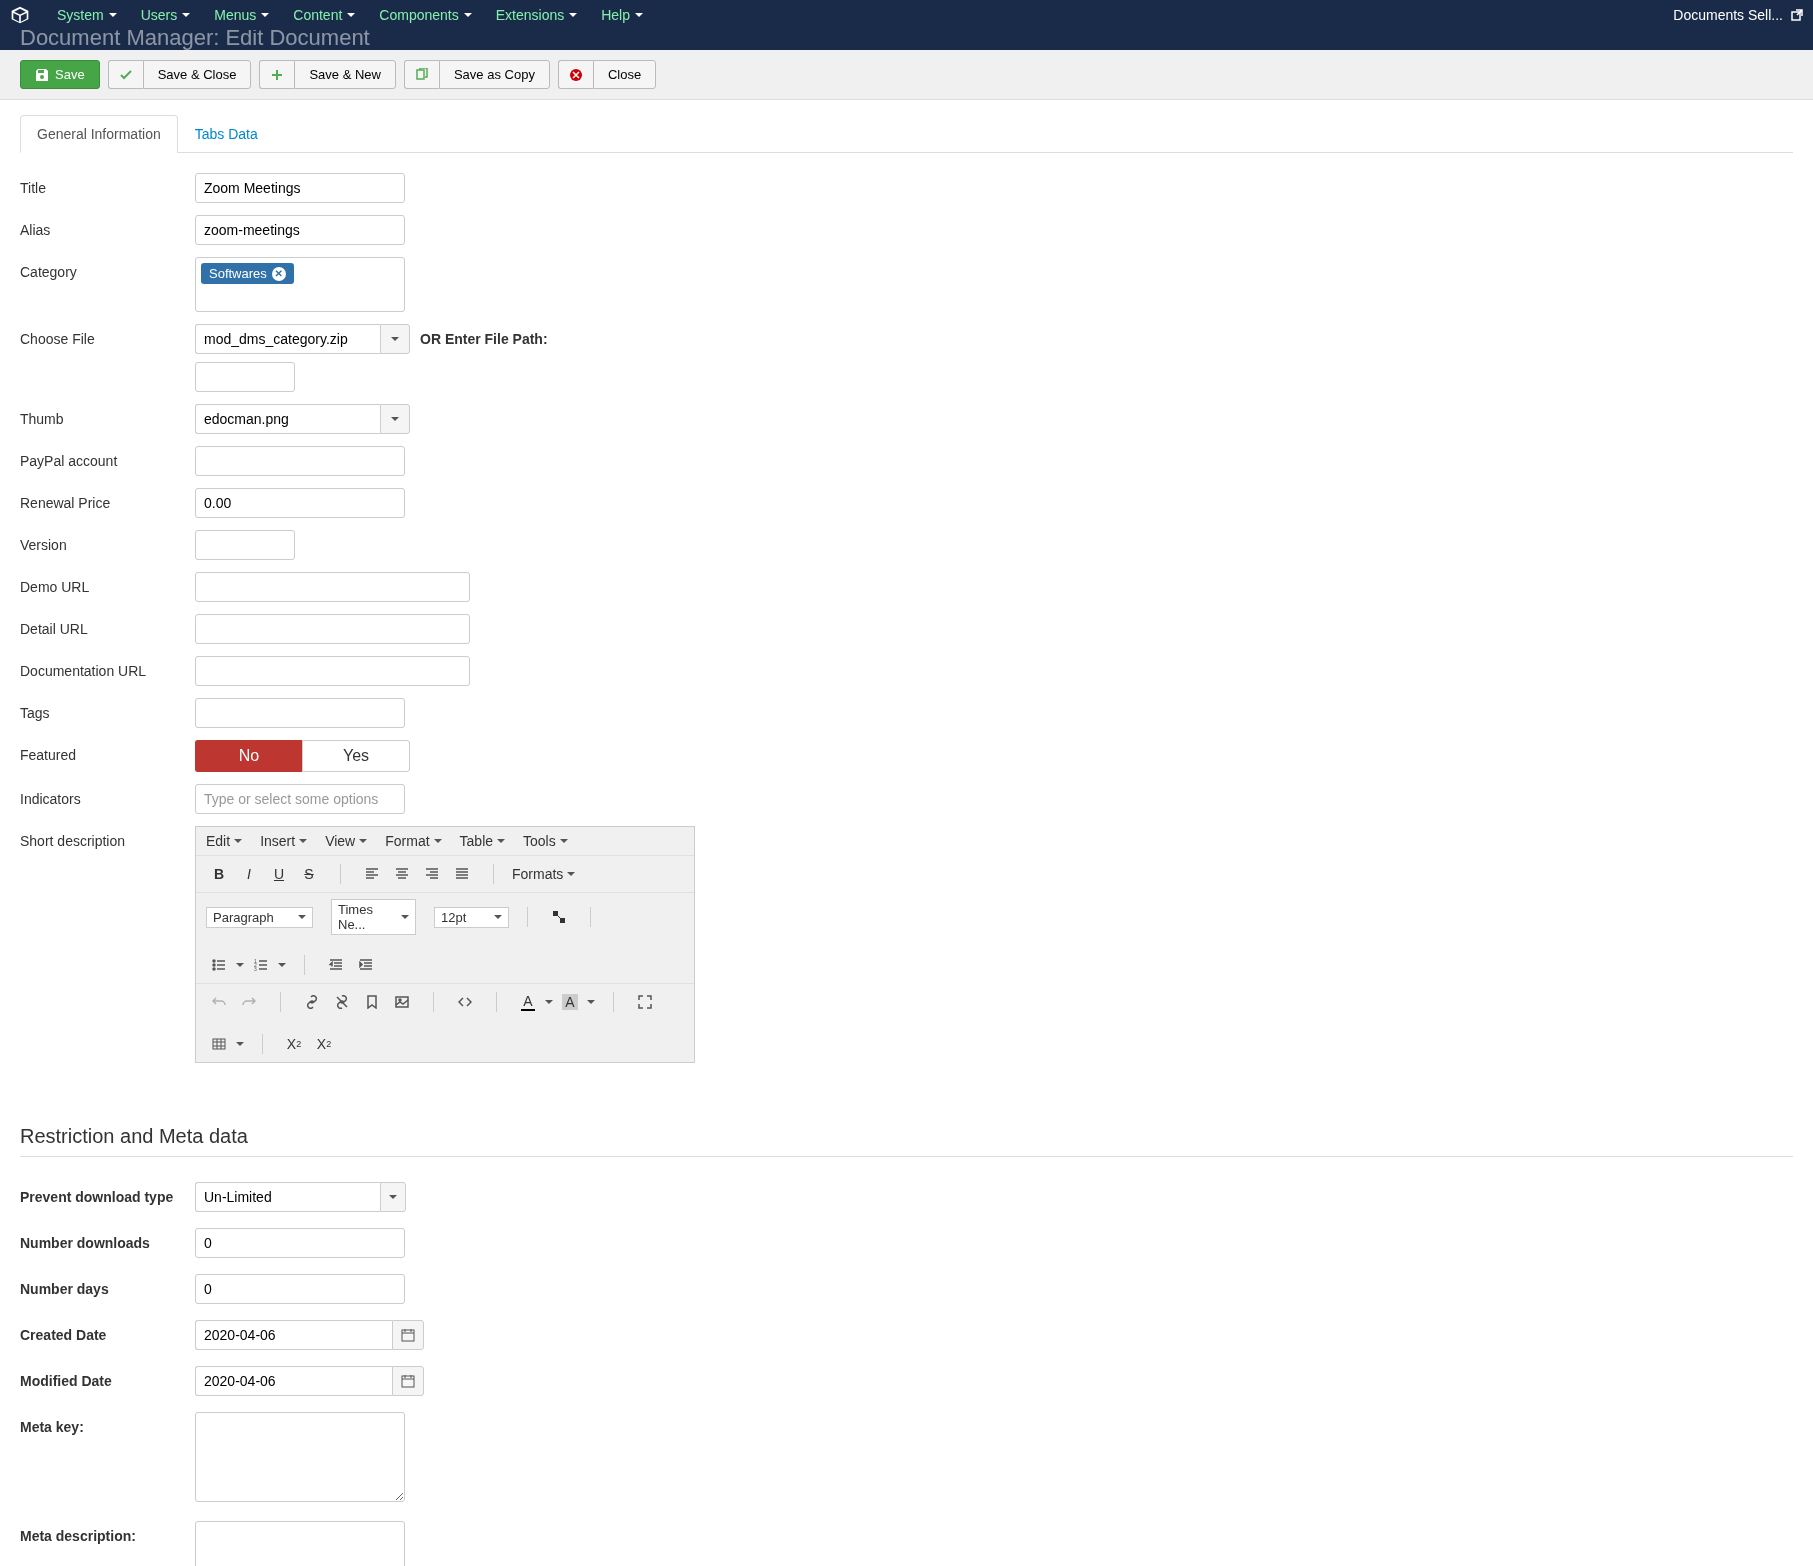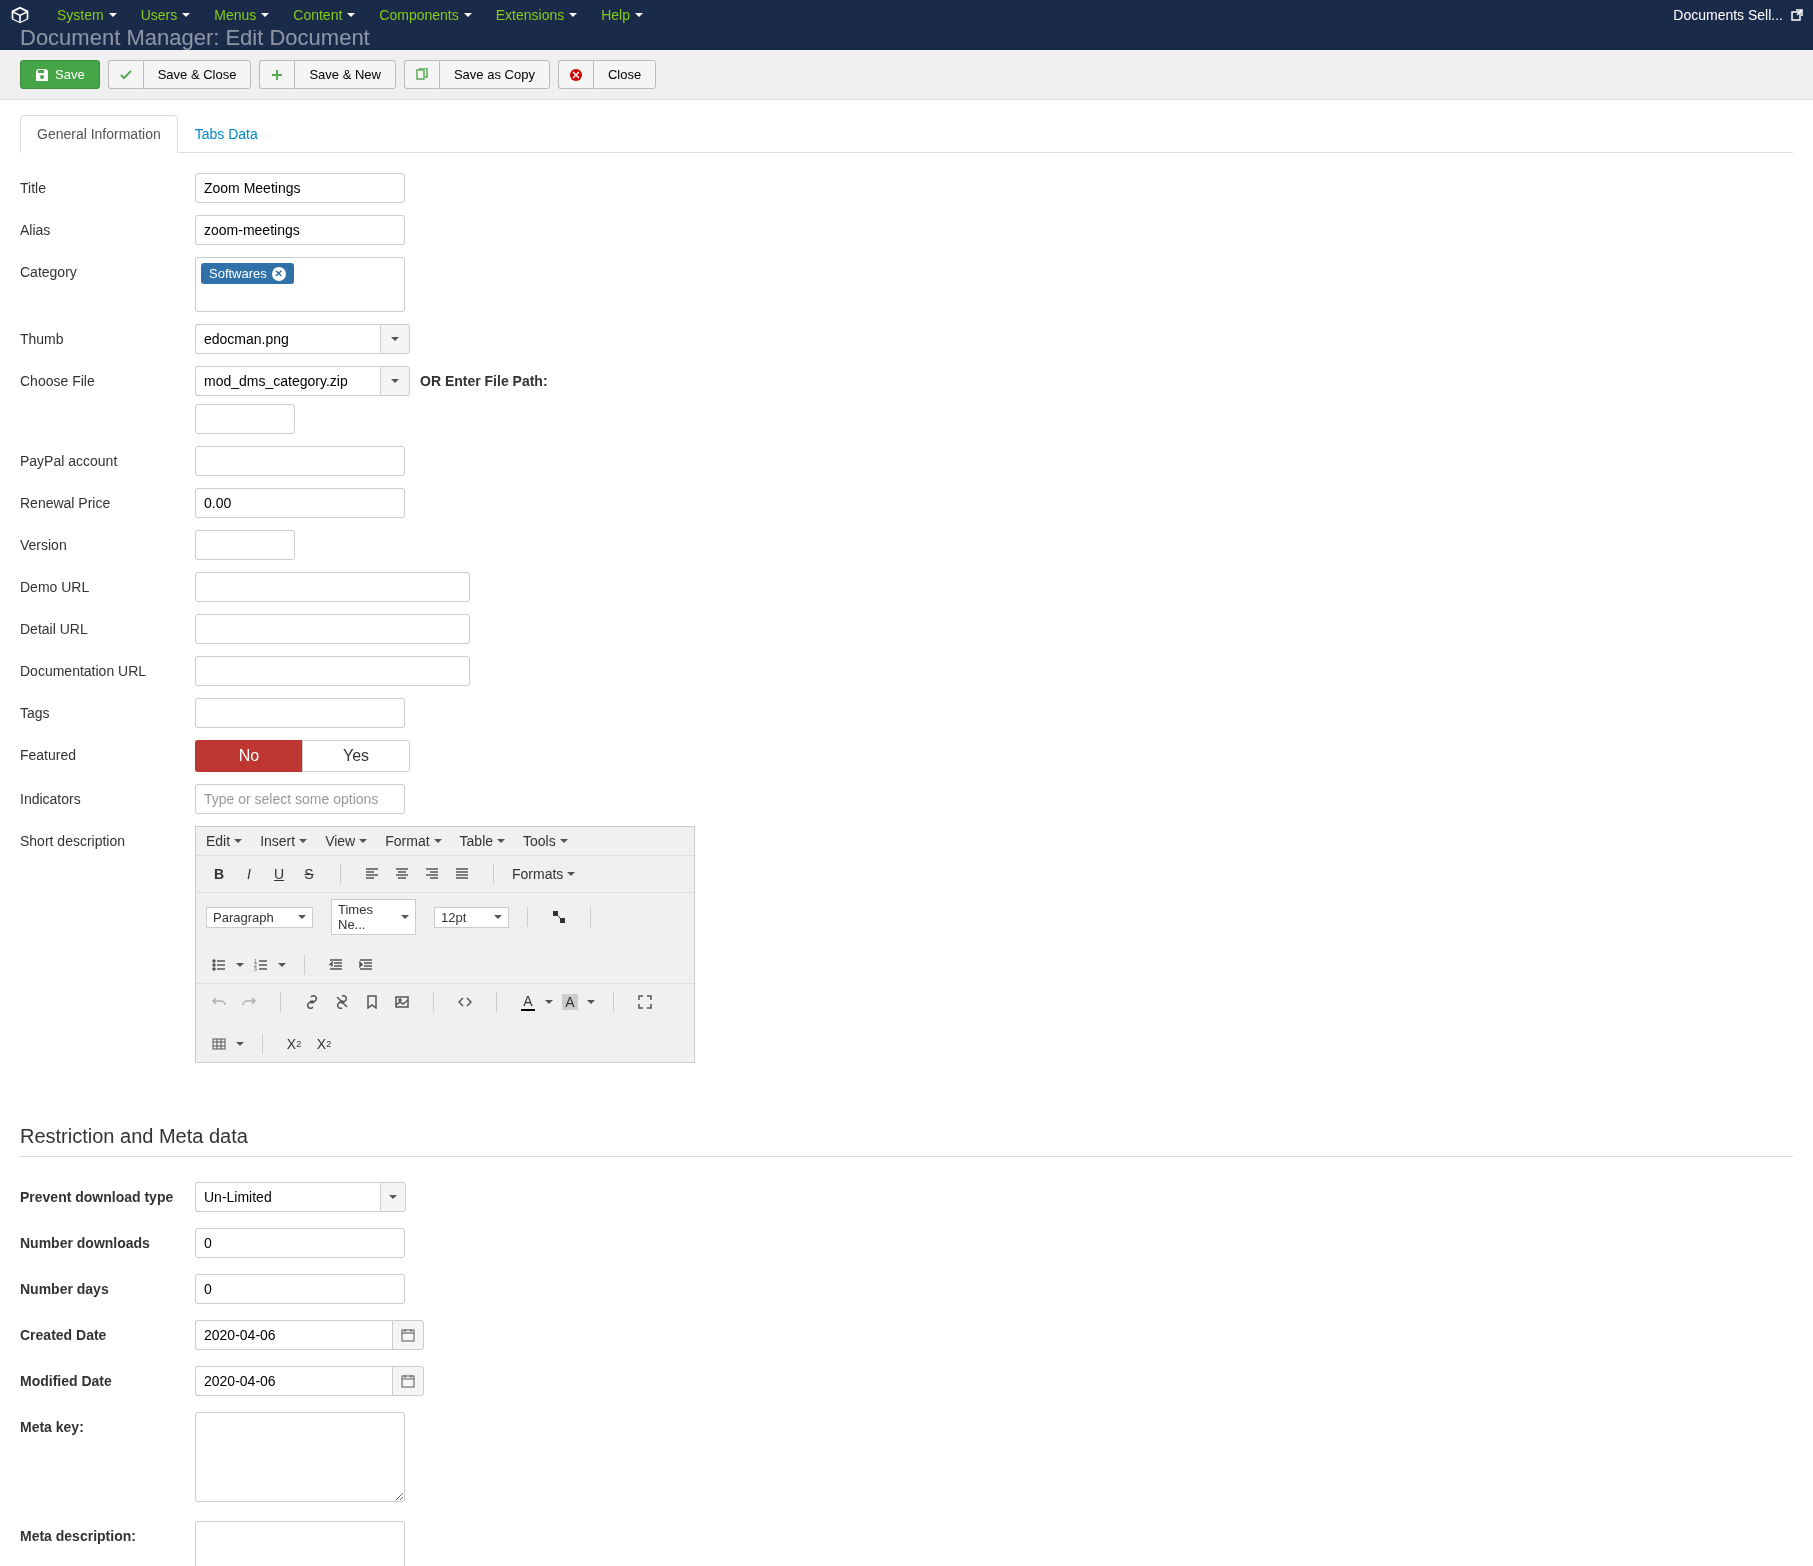--- a/index.html
+++ b/index.html
@@ -1,21 +1,21 @@
 <!DOCTYPE html>
 <html><head>
 <meta charset="utf-8">
 <style>
 * { box-sizing: border-box; margin: 0; padding: 0; }
 body { font-family: -apple-system, BlinkMacSystemFont, "Segoe UI", Helvetica, Arial, sans-serif; font-size: 13px; color: #333; background: #fff; }
 
 .topnav { background: #1a2b4a; color: #fff; height: 30px; display: flex; align-items: center; padding: 0 10px; justify-content: space-between; }
 .topnav-left { display: flex; align-items: center; gap: 0; }
 .topnav .joomla-icon { width: 20px; height: 20px; margin-right: 15px; }
-.topnav-item { color: #84cc16; padding: 6px 12px; cursor: pointer; display: flex; align-items: center; gap: 5px; font-size: 14px; }
+.topnav-item { color: #86efac; padding: 6px 12px; cursor: pointer; display: flex; align-items: center; gap: 5px; font-size: 14px; }
 .caret { width: 0; height: 0; border-left: 4px solid transparent; border-right: 4px solid transparent; border-top: 4px solid #fff; display: inline-block; }
 .topnav-right { display: flex; align-items: center; gap: 8px; font-size: 14px; }
 
 .subheader { background: #1a2b4a; color: #fff; padding: 5px 20px 10px; display: flex; align-items: center; justify-content: space-between; overflow: hidden; height: 20px; }
 .subheader-title { font-size: 22px; font-weight: 300; opacity: 0.5; white-space: nowrap; }
 
 .toolbar { background: #f0f0f0; border-bottom: 1px solid #ddd; padding: 10px 20px; display: flex; gap: 8px; }
 .btn-group { display: inline-flex; }
 .btn { border: 1px solid #bbb; background: #f5f5f5; padding: 6px 14px; font-size: 13px; cursor: pointer; display: inline-flex; align-items: center; gap: 6px; border-radius: 3px; }
 .btn-green { background: #46a546; color: #fff; border-color: #3d8b3d; }
@@ -221,44 +221,44 @@
           <div class="tag-container">
             <span class="tag">
               <span>Softwares</span>
               <span class="tag-remove">✕</span>
             </span>
           </div>
         </div>
       </div>
 
       <div class="form-row">
-        <div class="form-label">Thumb</div>
-        <div class="form-control-wrap">
-          <div class="input-group">
-            <input class="form-input" value="edocman.png" style="">
-            <div class="input-group-btn">
-                <span class="caret"></span>
-              </div>
-          </div>
-        </div>
-      </div>
-
-      <div class="form-row">
         <div class="form-label">Choose File</div>
         <div class="form-control-wrap">
           <div class="file-row">
             <div class="input-group">
               <input class="form-input" value="mod_dms_category.zip" style="">
               <div class="input-group-btn">
                   <span class="caret"></span>
                 </div>
             </div>
             <span class="file-label">OR Enter File Path:</span>
           </div>
           <div style="margin-top:8px"><input class="form-input" style="width: 100px;"></div>
+        </div>
+      </div>
+
+      <div class="form-row">
+        <div class="form-label">Thumb</div>
+        <div class="form-control-wrap">
+          <div class="input-group">
+            <input class="form-input" value="edocman.png" style="">
+            <div class="input-group-btn">
+                <span class="caret"></span>
+              </div>
+          </div>
         </div>
       </div>
 
 
       <div class="form-row">
         <div class="form-label">PayPal account</div>
         <div class="form-control-wrap"><input class="form-input" style=""></div>
       </div>
 
       <div class="form-row">

